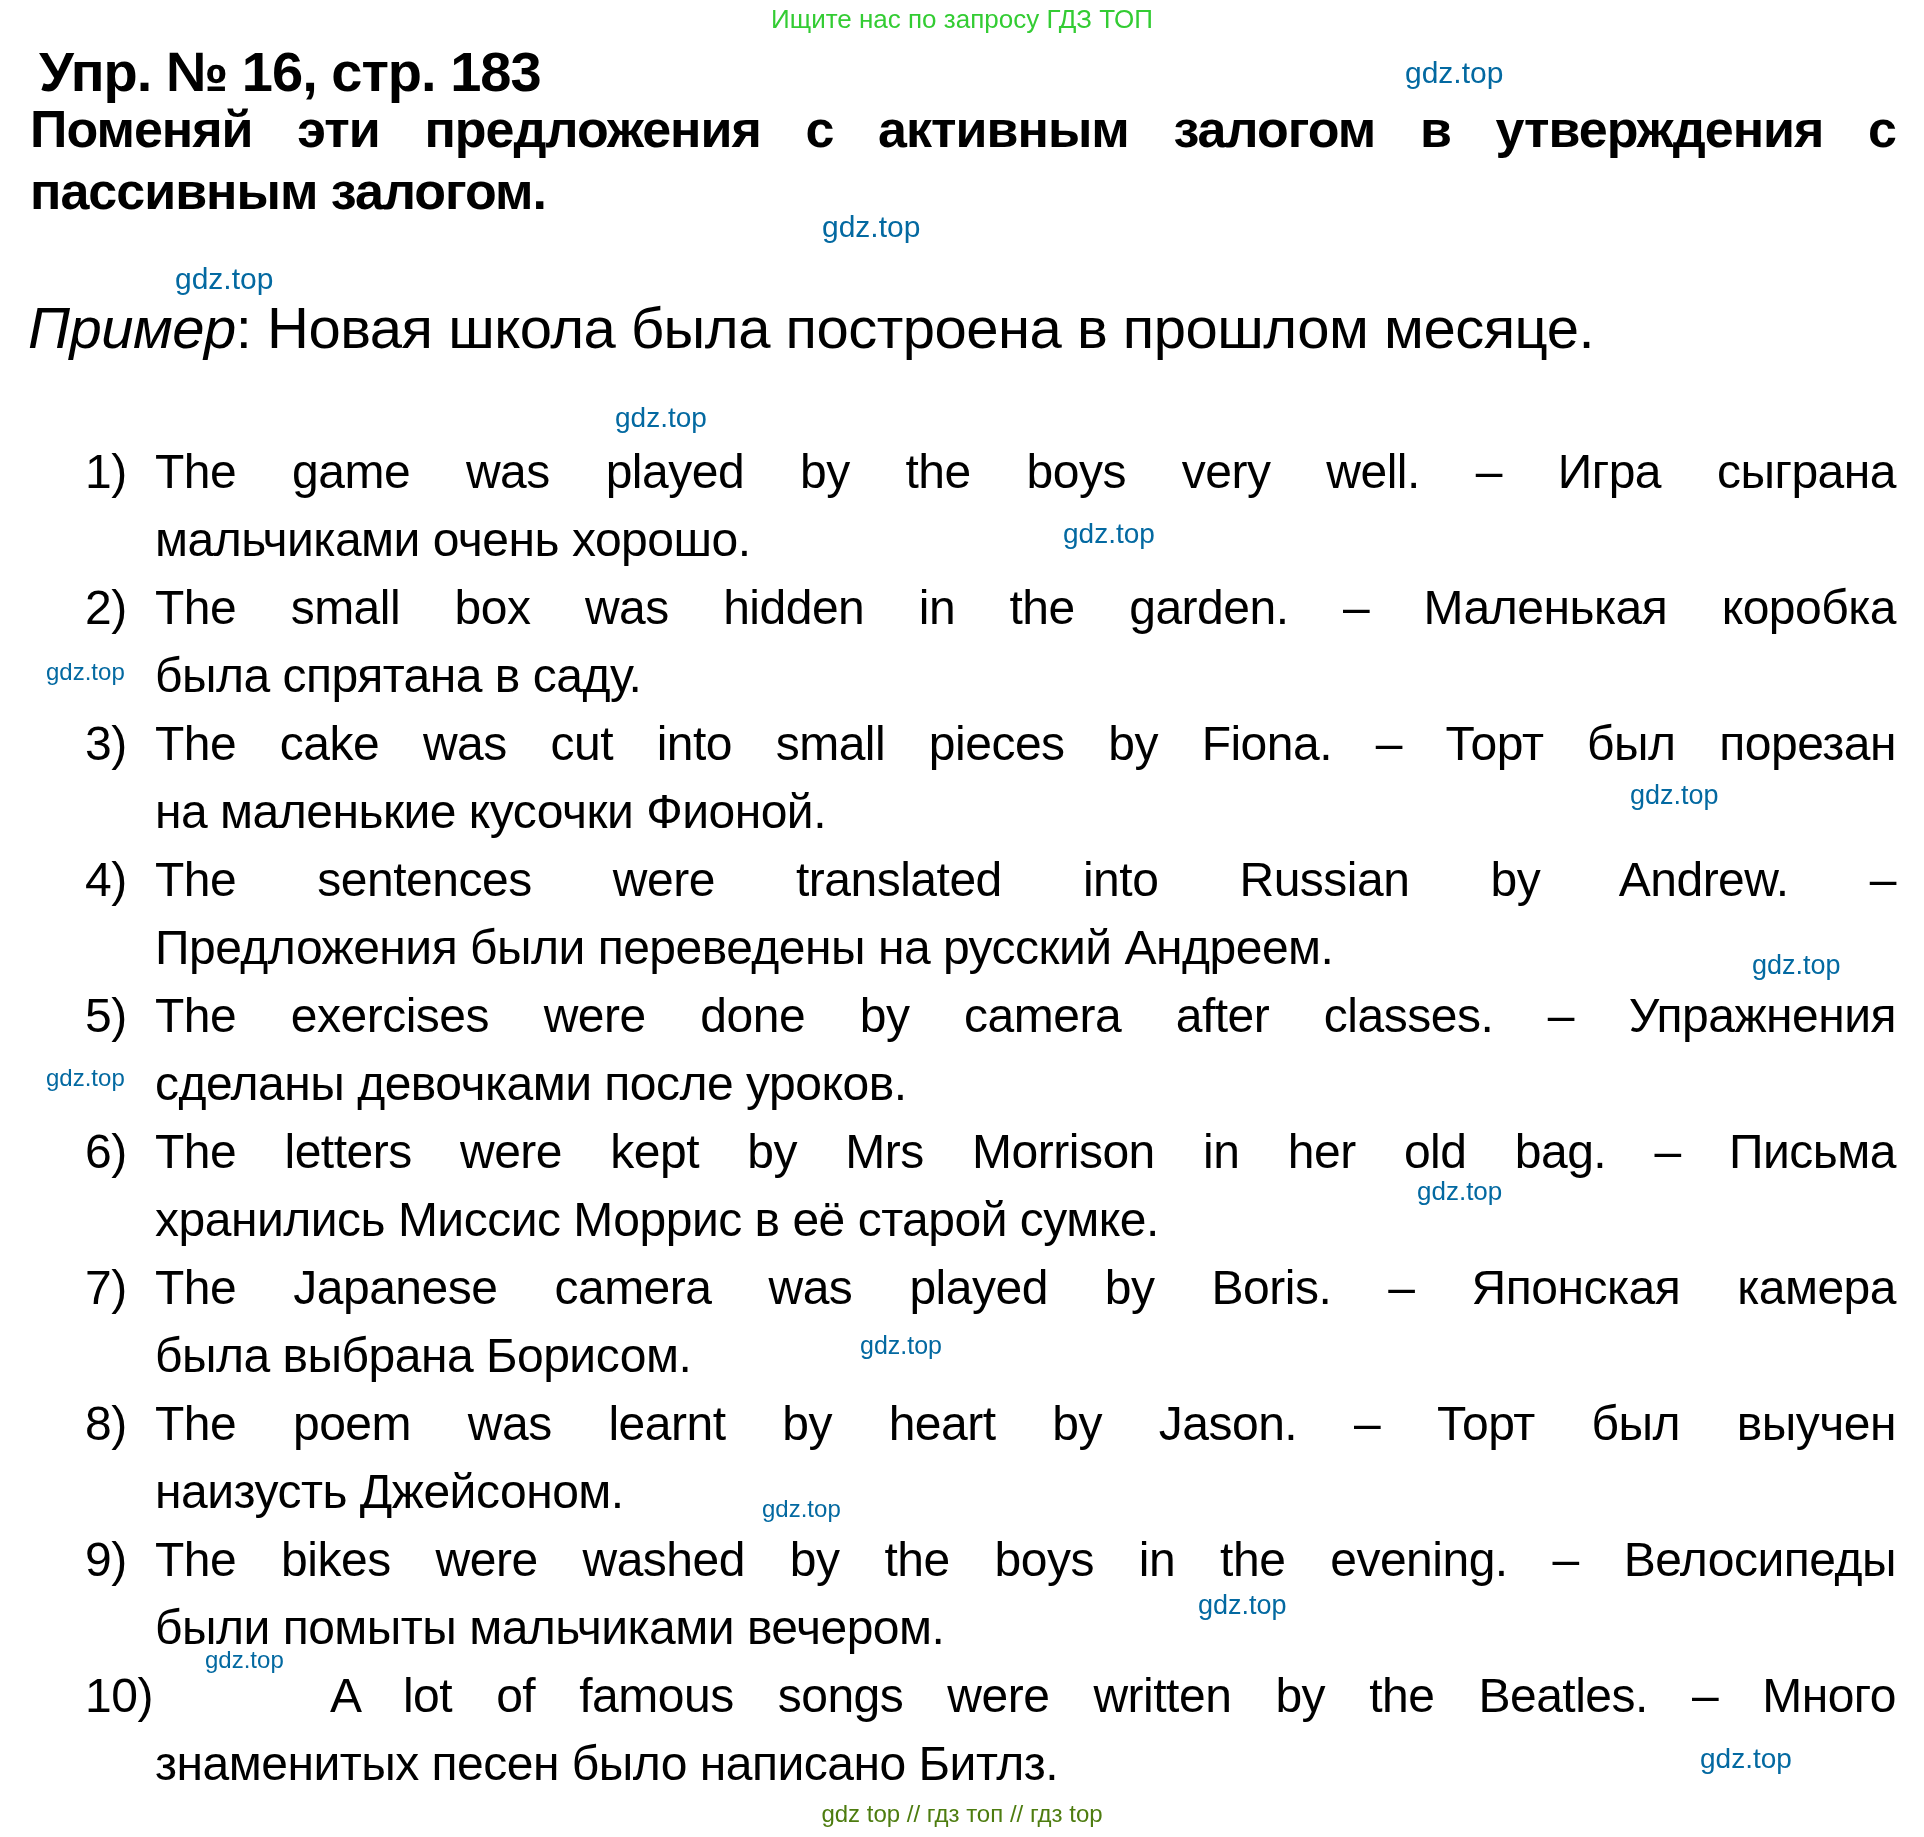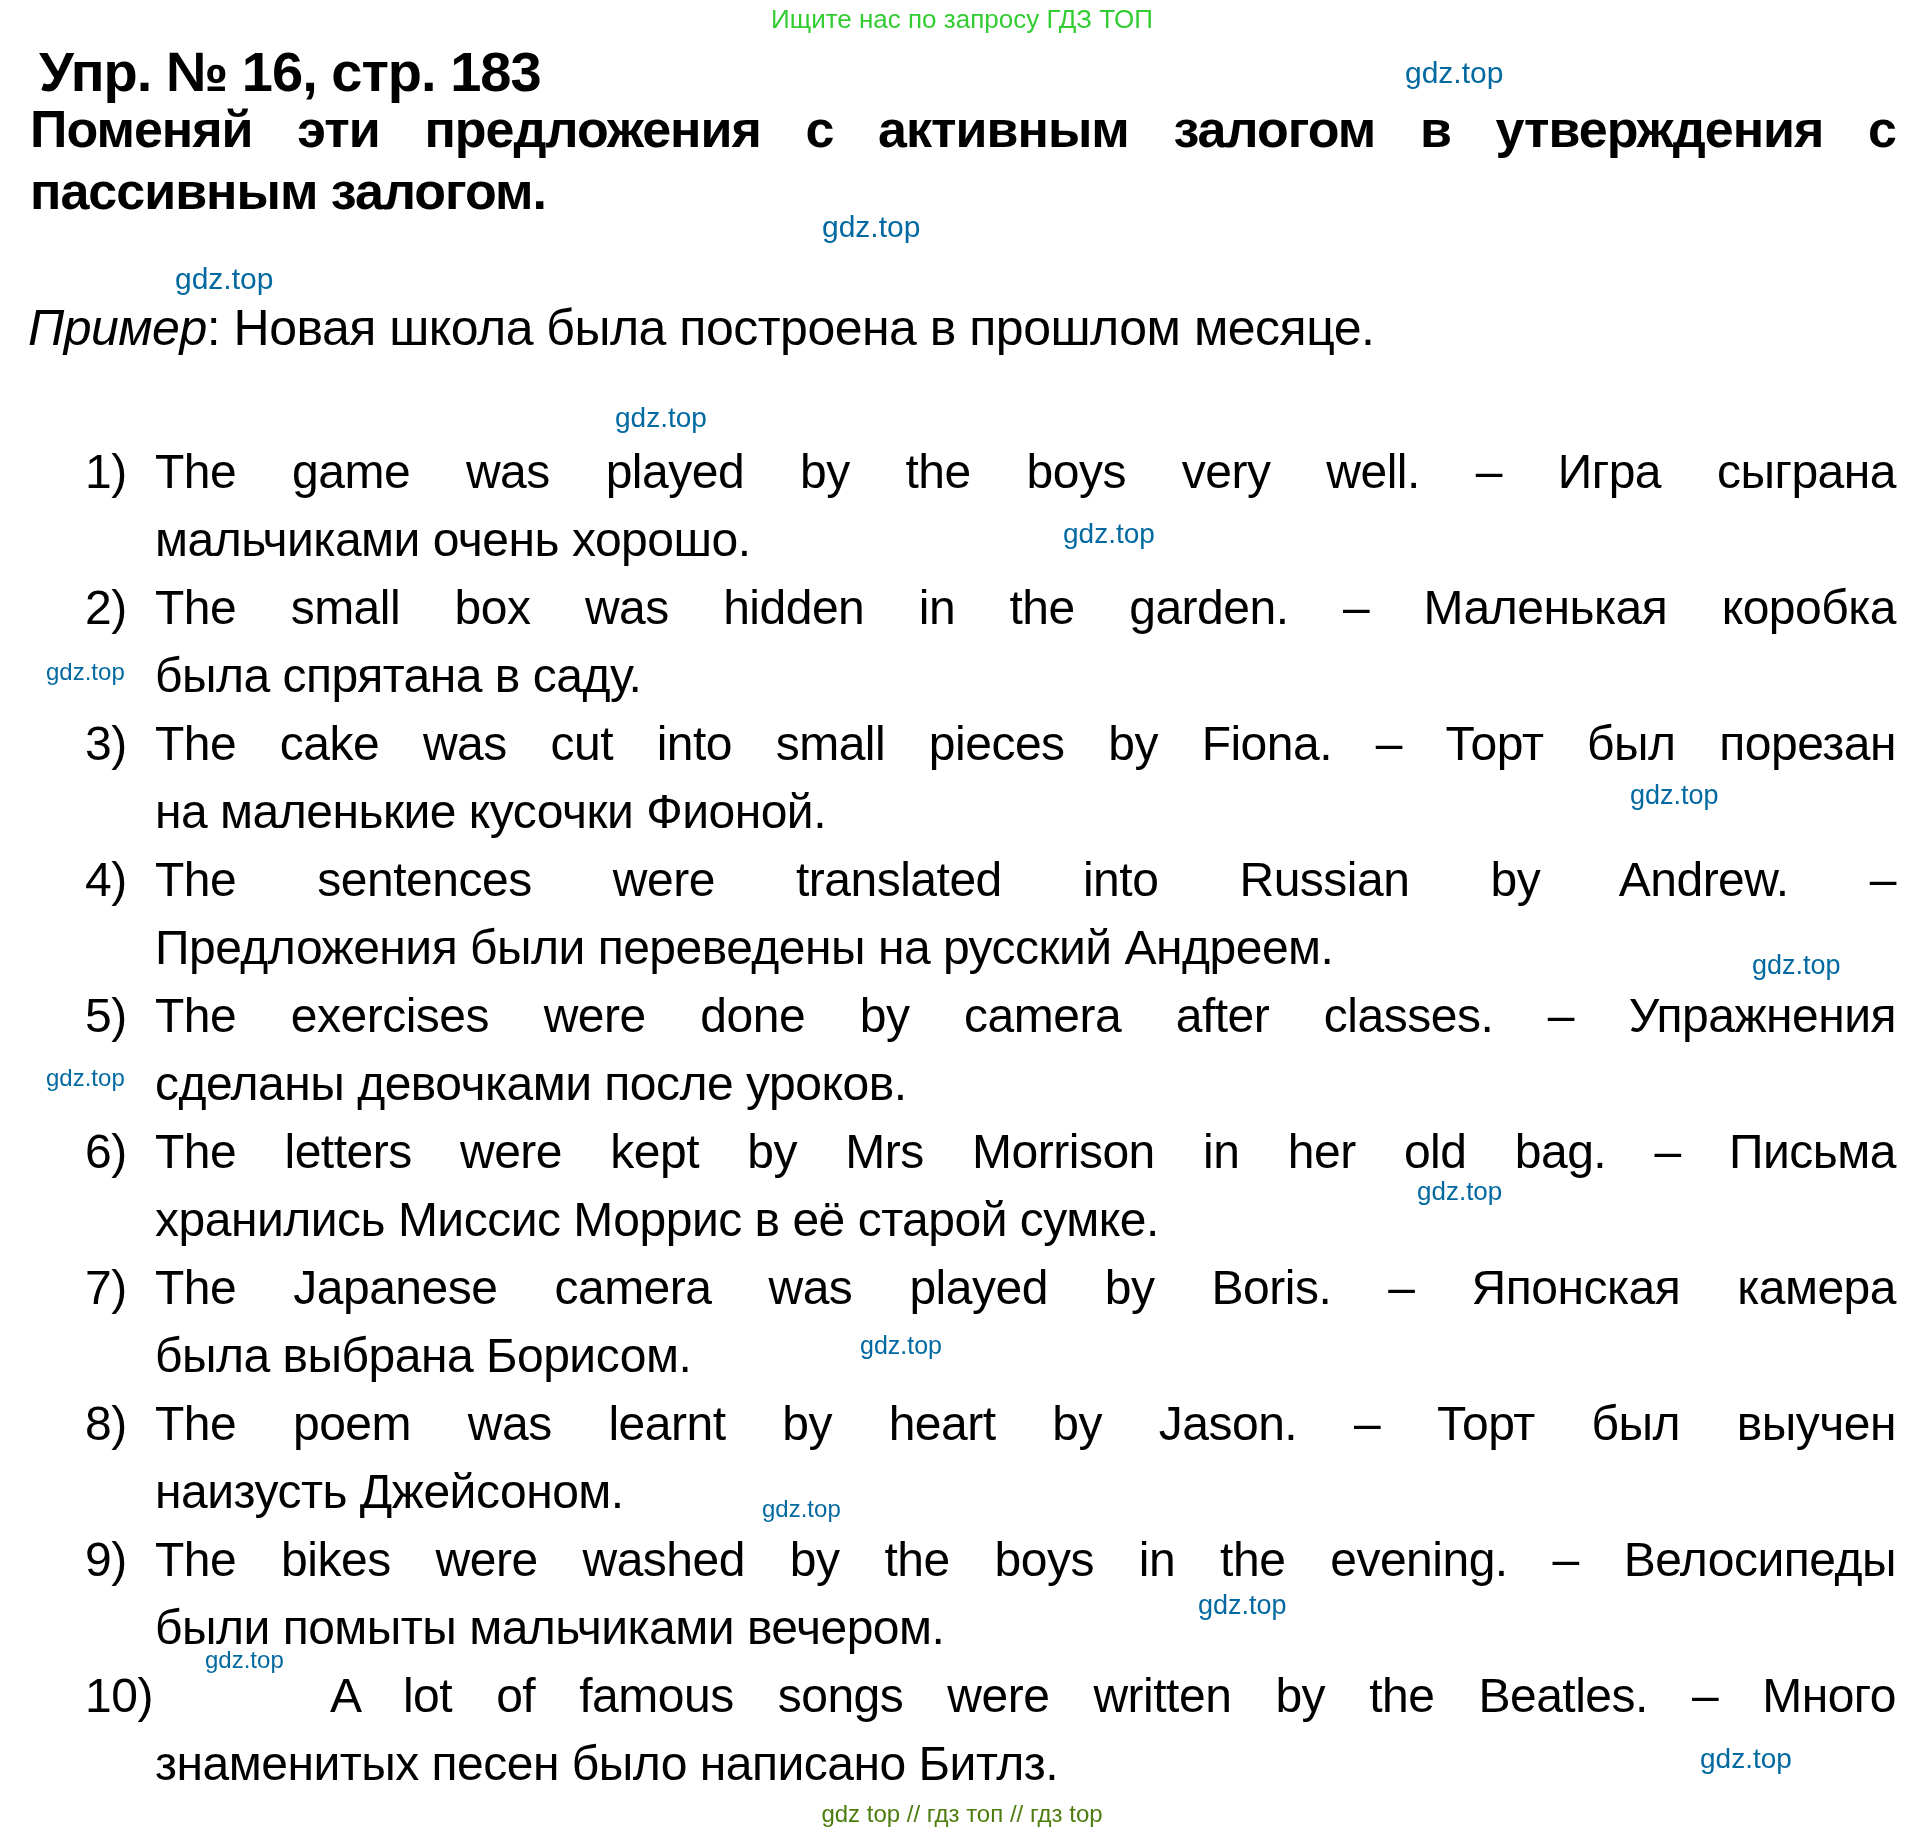--- a/index.html
+++ b/index.html
@@ -33,21 +33,21 @@
     letter-spacing:-1px;
   }
   .instruction{
     position:absolute; left:30px; right:28px; top:98px;
     font-size:52px; font-weight:700; line-height:62px;
     letter-spacing:-1px;
   }
   .instruction .jline{ text-align:justify; text-align-last:justify; }
   .example{
     position:absolute; left:28px; right:30px; top:298px;
-    font-size:50px; line-height:60px;
+    font-size:58px; line-height:60px;
   }
   .example .lbl{ font-style:italic; }
   #exercise-list{
     position:absolute; left:0; right:0; top:438px;
     font-size:48px; line-height:68px;
   }
   .item{ position:relative; }
   .item .num{
     position:absolute; left:85px; top:0;
   }

